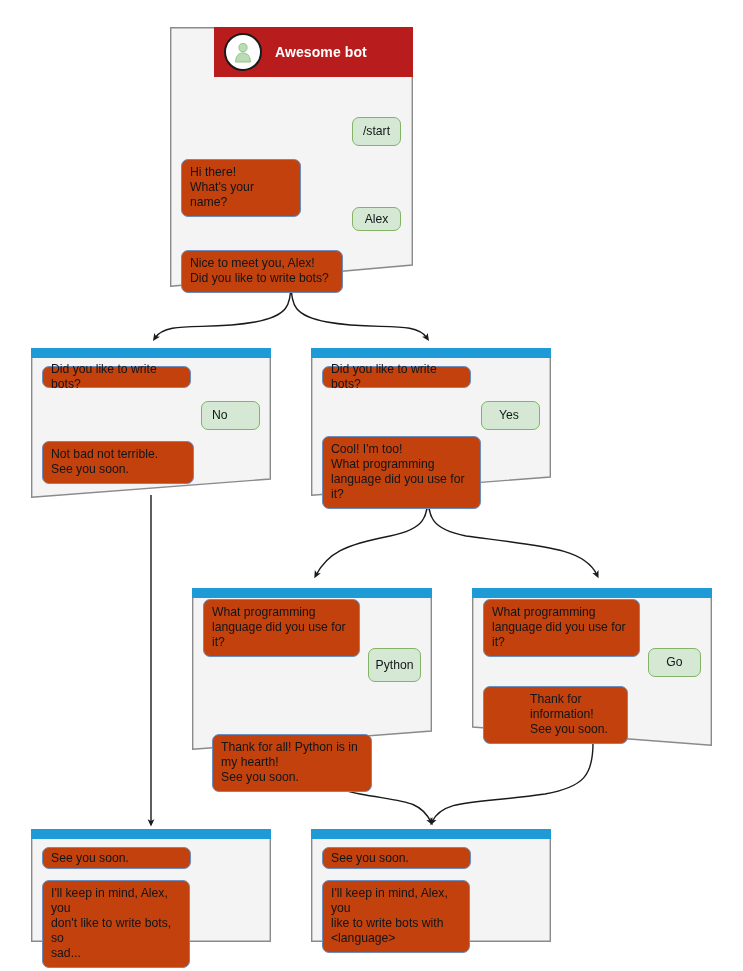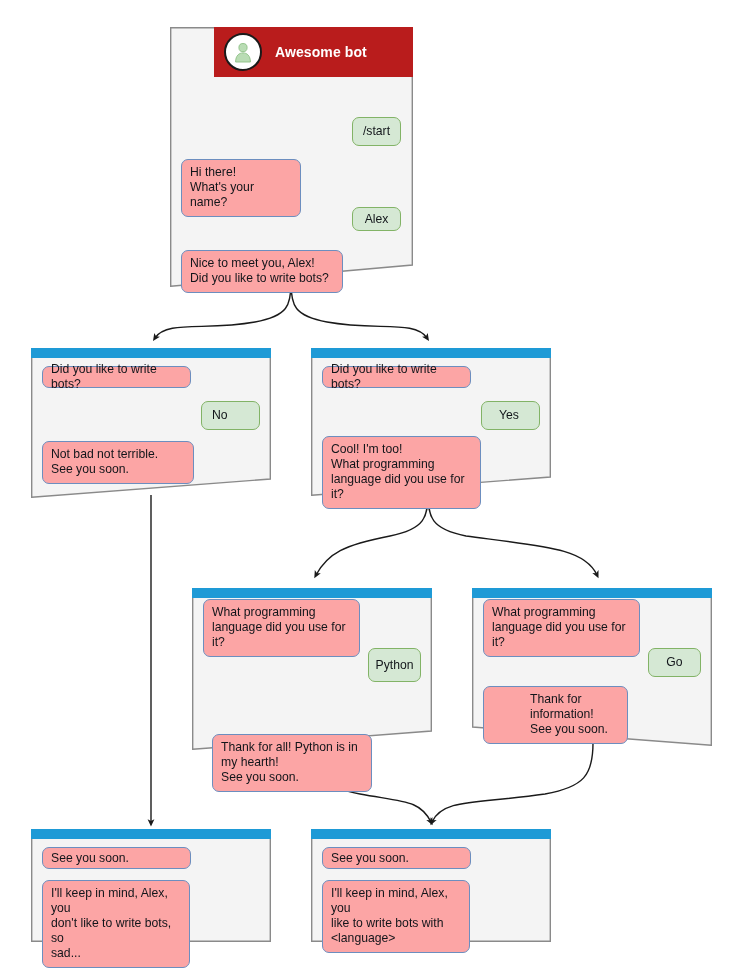--- a/index.html
+++ b/index.html
@@ -94,21 +94,21 @@
     position: absolute;
     box-sizing: border-box;
     border-radius: 7px;
     font-size: 12.2px;
     line-height: 15px;
     color: #12151a;
     padding: 5px 8px 6px 8px;
     white-space: pre-line;
   }
   .msg.bot {
-    background: #fca5a5;
+    background: #c2410c;
     border: 1px solid #6c8ebf;
   }
   .msg.user {
     background: #d5e8d4;
     border: 1px solid #82b366;
   }
 </style>
 </head>
 <body>
 

